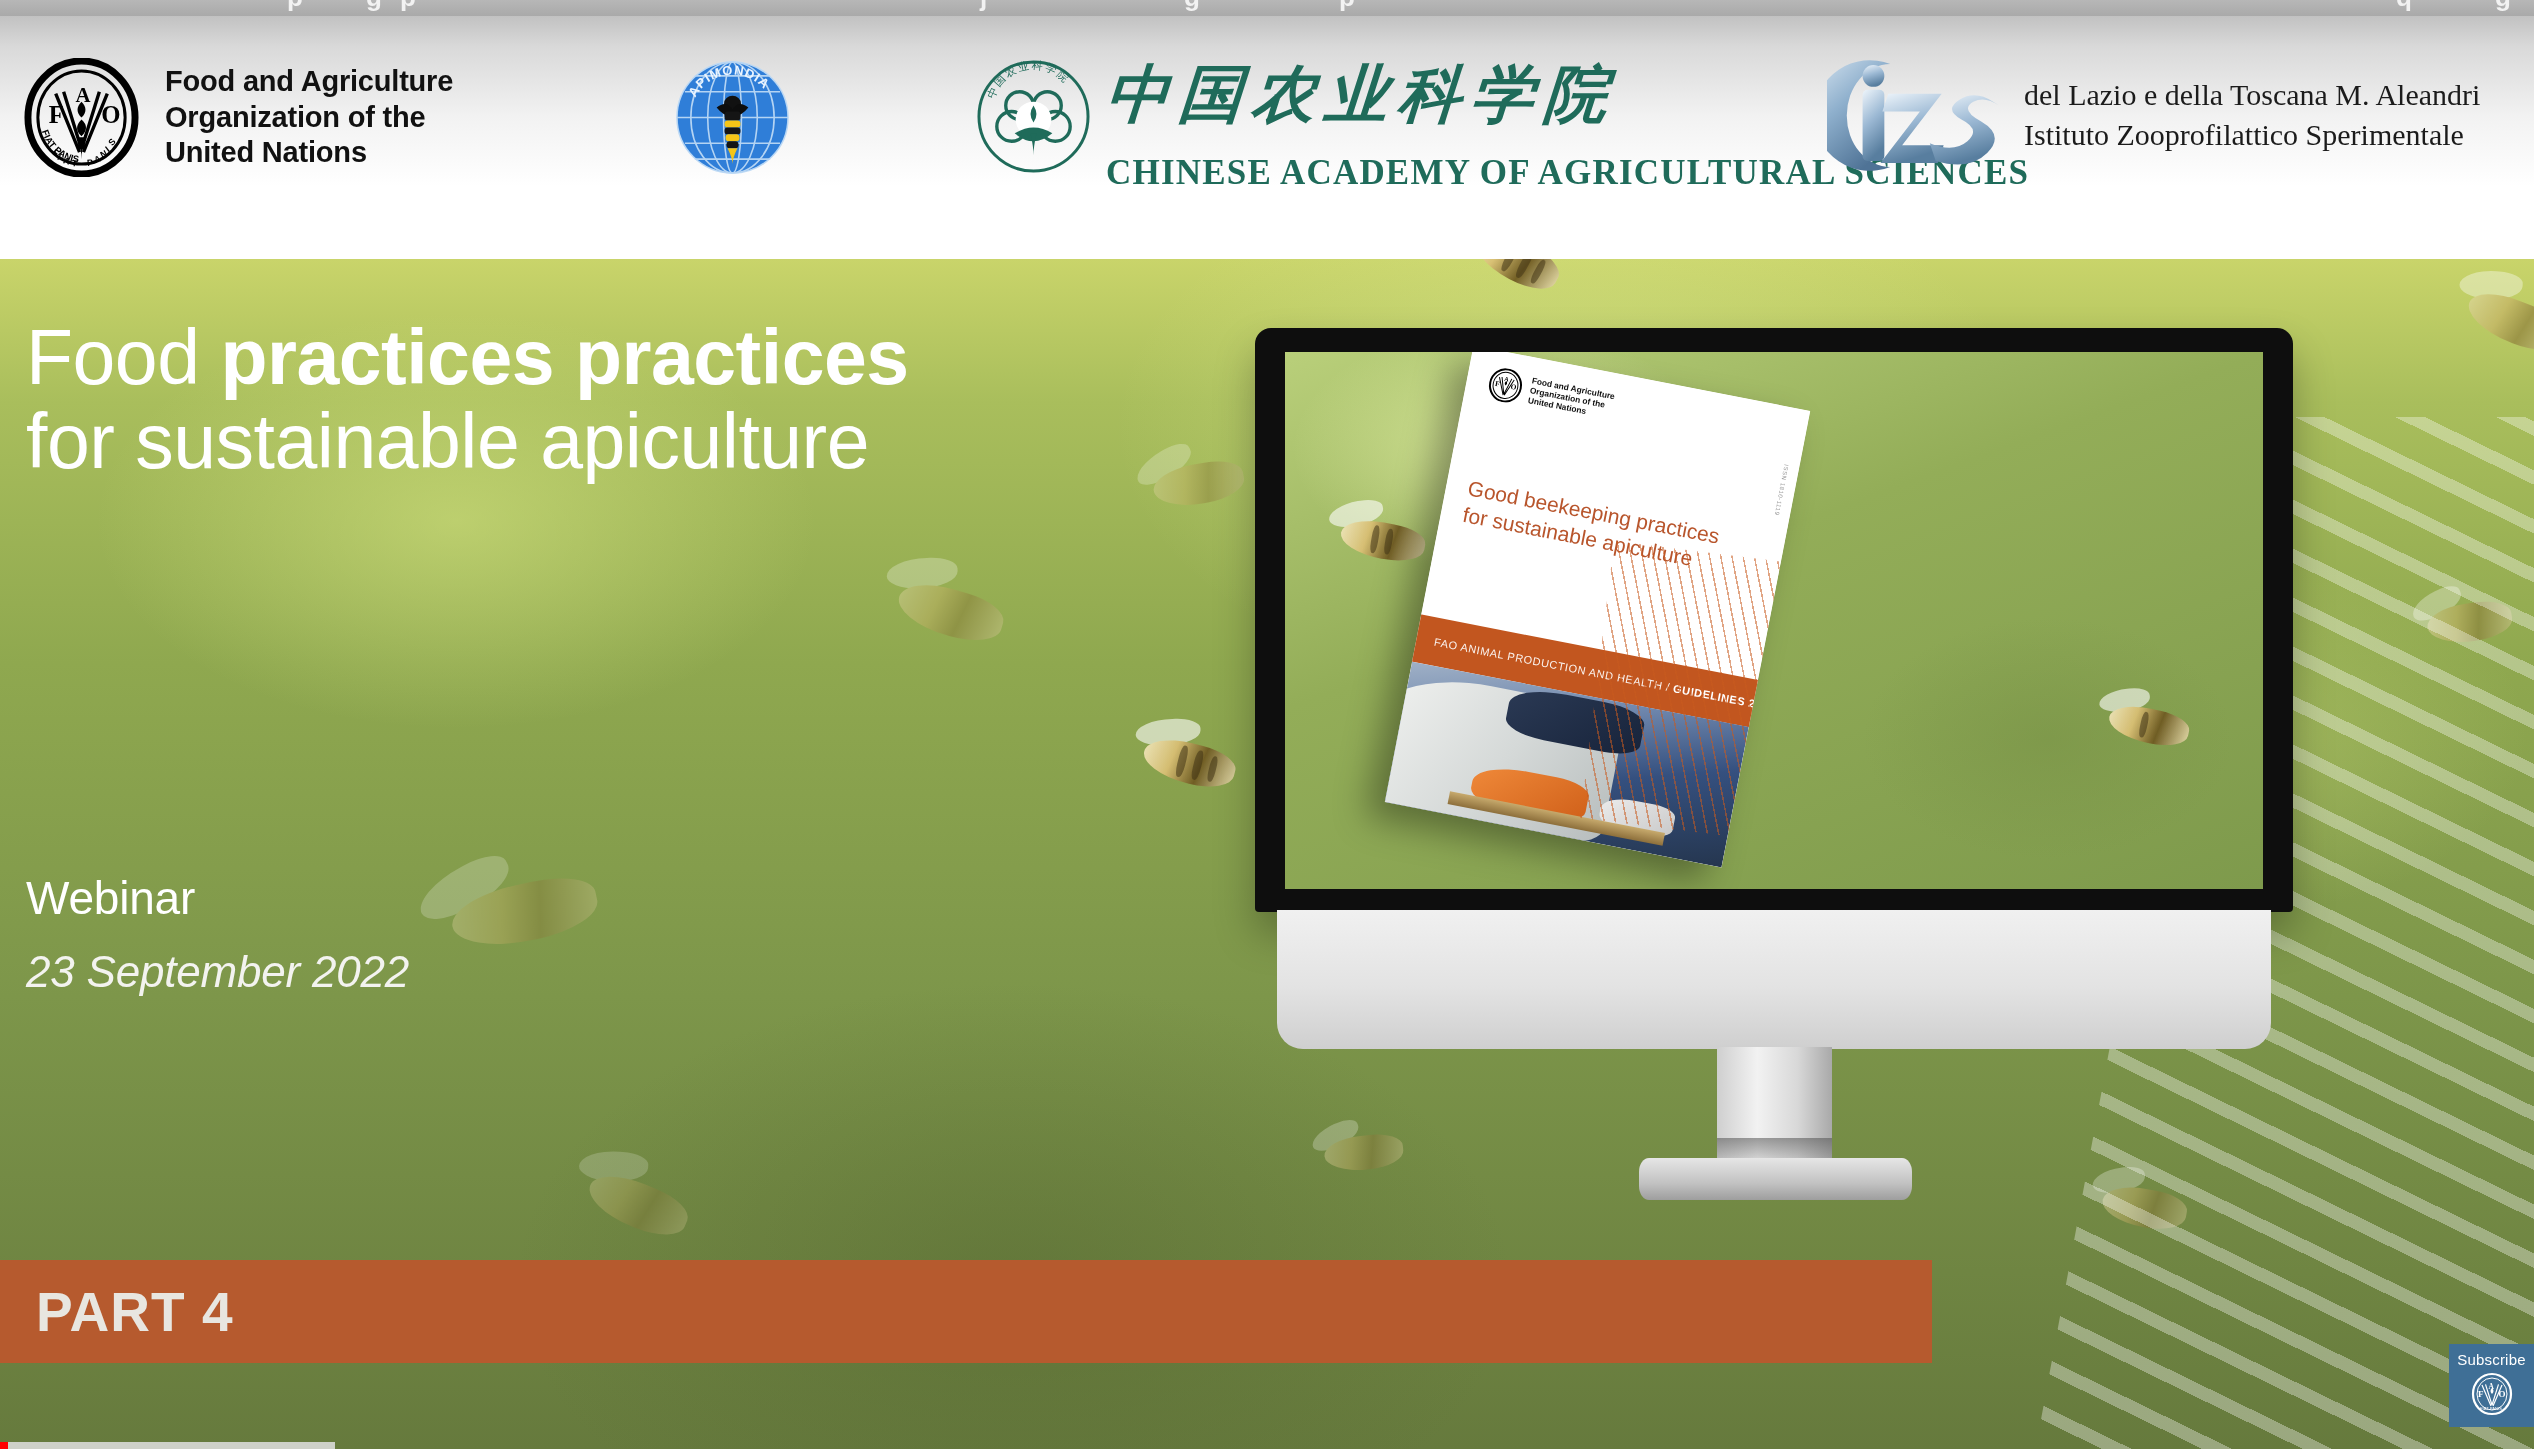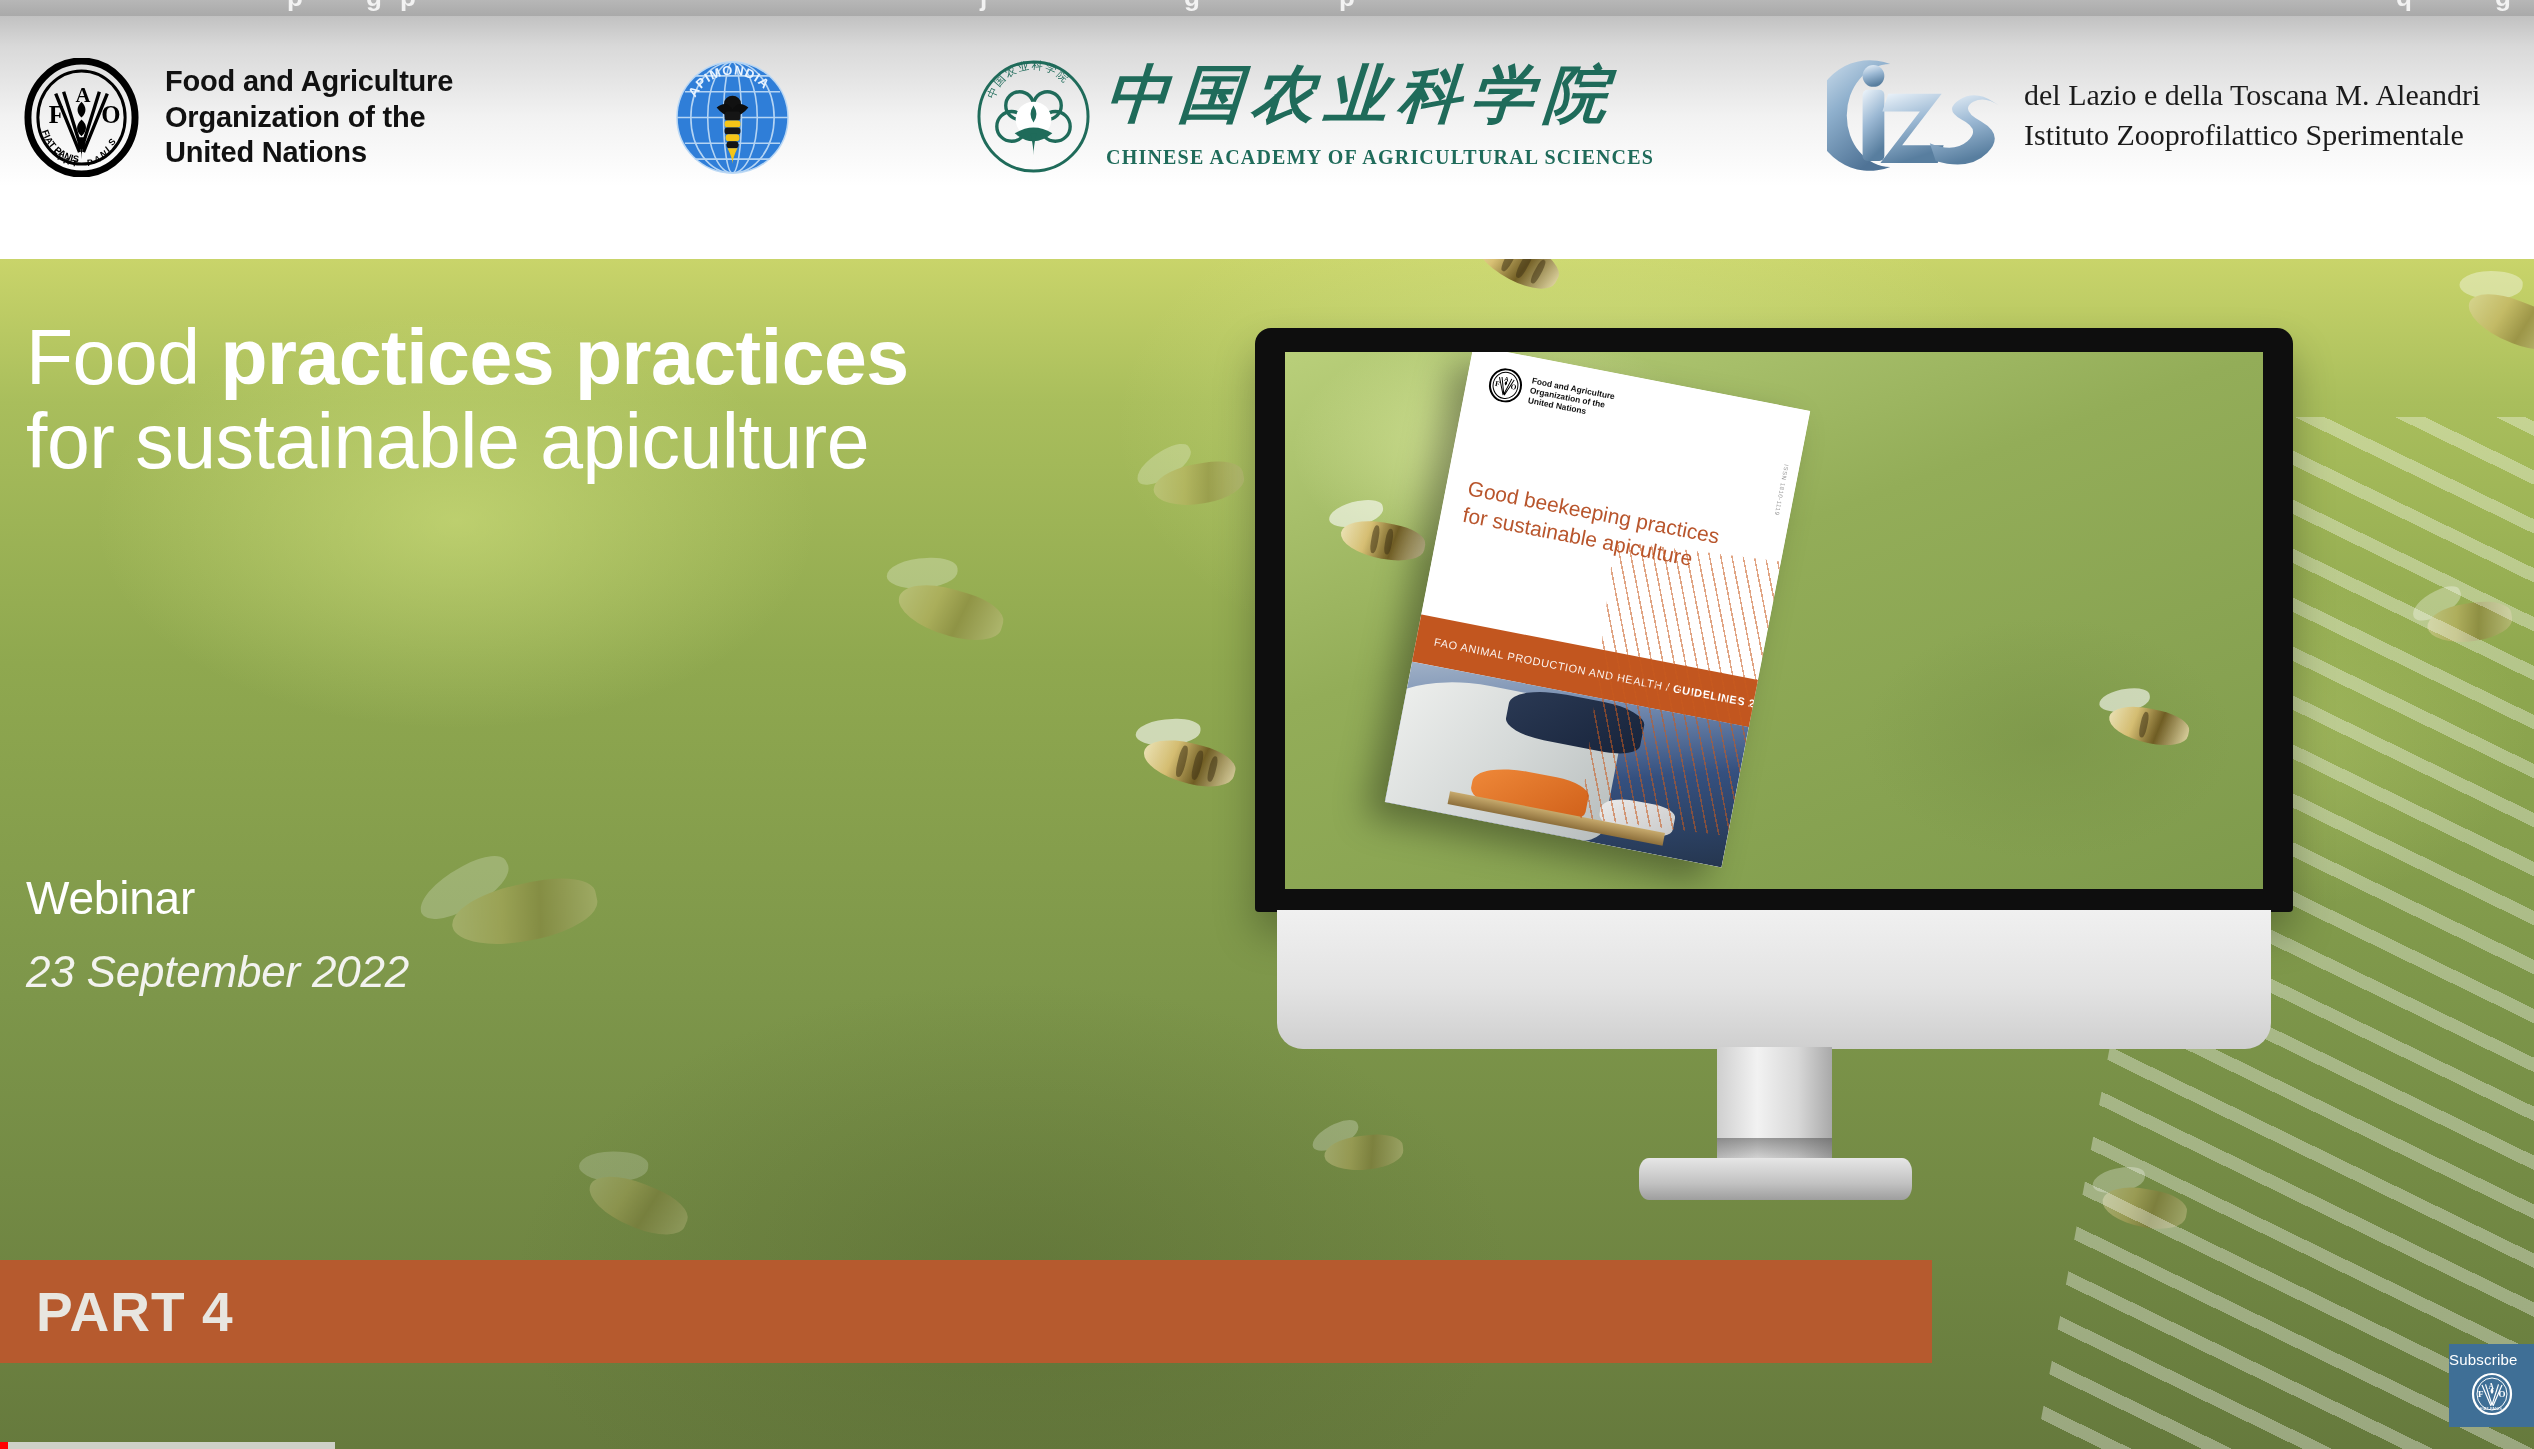--- a/index.html
+++ b/index.html
@@ -29,22 +29,22 @@
   
   .apimondia { position:absolute; left:673px; top:28px; width:119px; height:119px; }
 
   
   .caas { position:absolute; left:975px; top:28px; display:flex; align-items:flex-start; gap:14px; }
   .caas-seal { width:117px; height:117px; position:relative; flex:0 0 auto; }
   .caas-txt { padding-top:6px; }
   .caas-cn { font-family:"Liberation Serif", serif; font-size:63px; color:#1f6b5a;
     font-weight:700; letter-spacing:10px; line-height:1; font-style:italic;
     transform:skewX(-4deg); white-space:nowrap; }
-  .caas-en { font-family:"Liberation Serif", serif; font-size:20px; color:#1f6b5a;
-    font-weight:700; letter-spacing:1.2px; margin-top:19px; white-space:nowrap; }
+  .caas-en { font-family:"Liberation Serif", serif; font-size:35px; color:#1f6b5a;
+    font-weight:700; letter-spacing:1.2px; margin-top:26px; white-space:nowrap; }
 
   
   .izs { position:absolute; left:1827px; top:20px; display:flex; align-items:center; gap:24px; }
   .izs-mark { width:173px; height:129px; position:relative; flex:0 0 auto; }
   .izs-txt { font-family:"Liberation Serif", serif; font-size:30px; color:#1b1b1b;
     line-height:1.32; white-space:nowrap; }
 
   
   .slide { position:absolute; left:0; top:259px; width:2534px; height:1190px; overflow:hidden;
     background:linear-gradient(180deg,#c9d46a 0%,#a9be5c 12%,#8fa84f 34%,#7d964a 62%,#667a3d 100%); }
@@ -144,21 +144,21 @@
     background:linear-gradient(140deg,#ececec,#c8c8c8); border-radius:44% 30% 34% 40%; }
   .frame-bar { position:absolute; left:18%; top:84%; width:64%; height:9%;
     background:linear-gradient(180deg,#c7aa6d,#8d6f3b); }
   .bk-lines { position:absolute; right:-10%; top:34%; width:56%; height:60%;
     background:repeating-linear-gradient(72deg, rgba(200,90,30,.55) 0 1.5px, transparent 1.5px 11px);
     transform:rotate(-4deg); }
 
   
   .subscribe { position:absolute; right:0; bottom:22px; width:85px; height:83px;
     background:#3f6f96; z-index:20; overflow:hidden; }
-  .sub-label { color:#fff; font-size:15px; text-align:left; padding-top:7px;
+  .sub-label { color:#fff; font-size:15px; text-align:center; padding-top:7px;
     letter-spacing:0.2px; white-space:nowrap; }
   .sub-mark { width:44px; height:44px; margin:4px auto 0; position:relative; }
 
   
   .progress { position:absolute; left:0; bottom:0; width:2534px; height:7px; z-index:35; }
   .prog-red { position:absolute; left:0; top:0; width:8px; height:7px; background:#ff0000; }
   .prog-buf { position:absolute; left:8px; top:0; width:327px; height:7px; background:rgba(225,225,225,.85); }
 </style>
 </head>
 <body>

